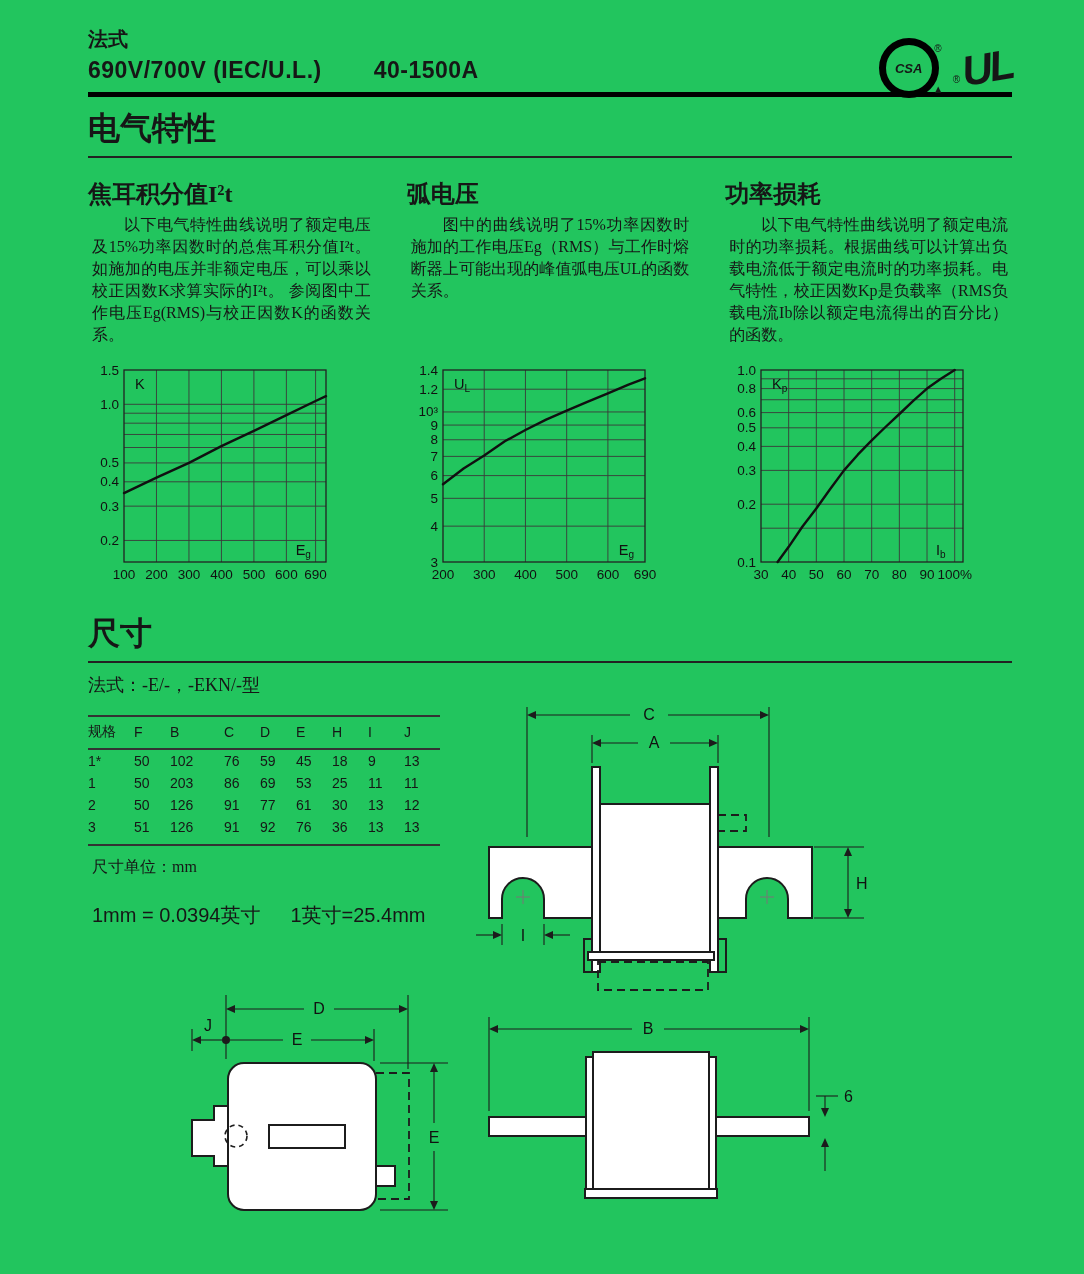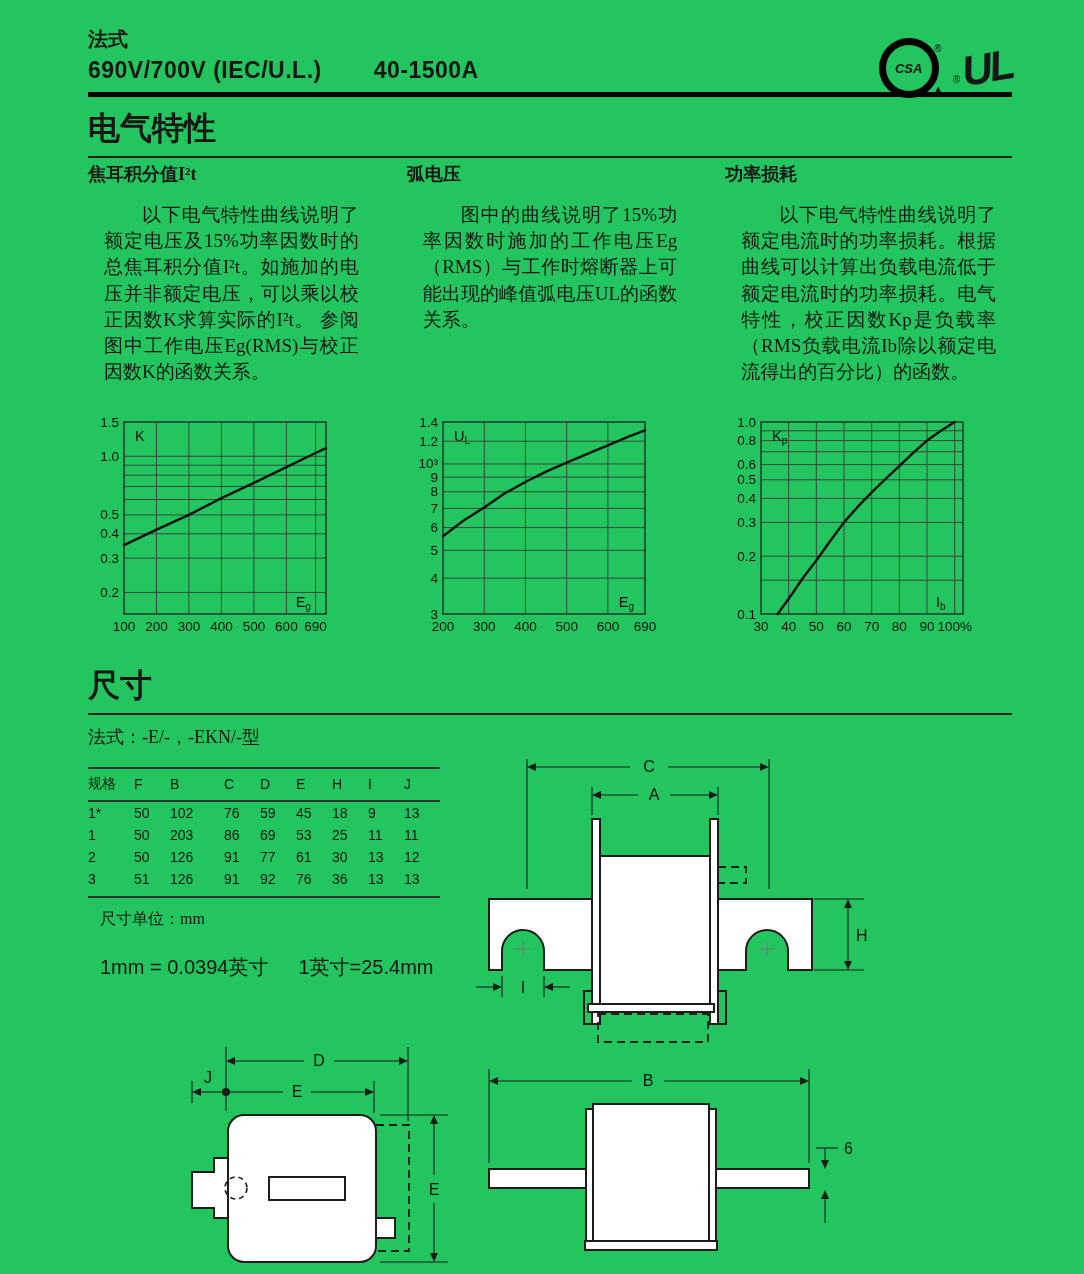--- a/index.html
+++ b/index.html
@@ -20,40 +20,40 @@
   .csa .tri{position:absolute;right:-12px;bottom:-4px;font-size:11px;font-style:normal;}
   .ul-wrap{display:flex;align-items:flex-end;gap:2px;}
   .ul-reg{font:10px "Liberation Sans",sans-serif;margin-bottom:4px;}
   .ul{font:italic 900 42px "Liberation Sans",sans-serif;letter-spacing:-3px;
       transform:rotate(-10deg);display:inline-block;line-height:1;}
   .rule-thick{border-bottom:5px solid #000;margin-top:8px;}
 
   h2.sec{margin:10px 0 0 0;font-size:32px;font-weight:bold;
          border-bottom:2px solid #222;padding-bottom:5px;}
   .cols{display:grid;grid-template-columns:repeat(3,1fr);column-gap:32px;}
-  .col h3{margin:4px 0 4px 0;font-size:18px;font-weight:bold;}
-  .col p{margin:16px;font-size:19px;line-height:1.38;text-align:justify;text-indent:2em;}
+  .col h3{margin:20px 0 4px 0;font-size:24px;font-weight:bold;}
+  .col p{margin:4px;font-size:16px;line-height:1.38;text-align:justify;text-indent:2em;}
 
   .charts{display:grid;grid-template-columns:repeat(3,1fr);column-gap:32px;margin-top:14px;}
   svg.chart{display:block;}
   svg.chart text{font-family:"Liberation Sans","DejaVu Sans",sans-serif;fill:#111;}
 
   h2.sec.dims{margin-top:26px;}
   .variant{margin-top:10px;font-size:18px;}
 
   .dims-layout{position:relative;height:600px;margin-top:4px;}
   table.dim-table{position:absolute;left:0;top:14px;width:352px;border-collapse:collapse;
         font-family:"Liberation Sans","DejaVu Sans",sans-serif;font-size:14px;
         border-top:2px solid #333;}
   table.dim-table th{text-align:left;font-weight:400;padding:6px 0 7px 0;border-bottom:2px solid #333;margin-left:32px;}
   table.dim-table td{padding:3px 0;}
   table.dim-table tr.last td{padding-bottom:9px;border-bottom:2px solid #333;}
   table.dim-table th:first-child,table.dim-table td:first-child{width:46px;}
 
-  .units{position:absolute;left:12px;top:156px;}
+  .units{position:absolute;left:4px;top:156px;}
   .units .l1{font-size:16px;}
   .units .l2{margin-top:24px;font-family:"Liberation Sans","DejaVu Sans",sans-serif;font-size:20px;}
   .units .l2 .gap{display:inline-block;width:30px;}
 
   svg.drawing{position:absolute;}
   svg.front{left:384px;top:-14px;}
   svg.topv {left:64px; top:282px;}
   svg.sidev{left:384px;top:298px;}
   svg.drawing .part{stroke:#1c1c1c;stroke-width:2;fill:#fff;}
   svg.drawing .pline{stroke:#1c1c1c;stroke-width:2;fill:none;}

